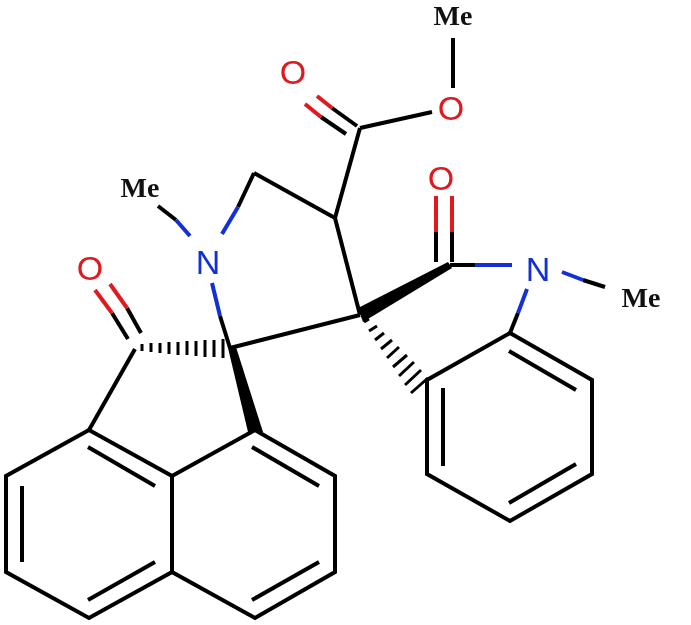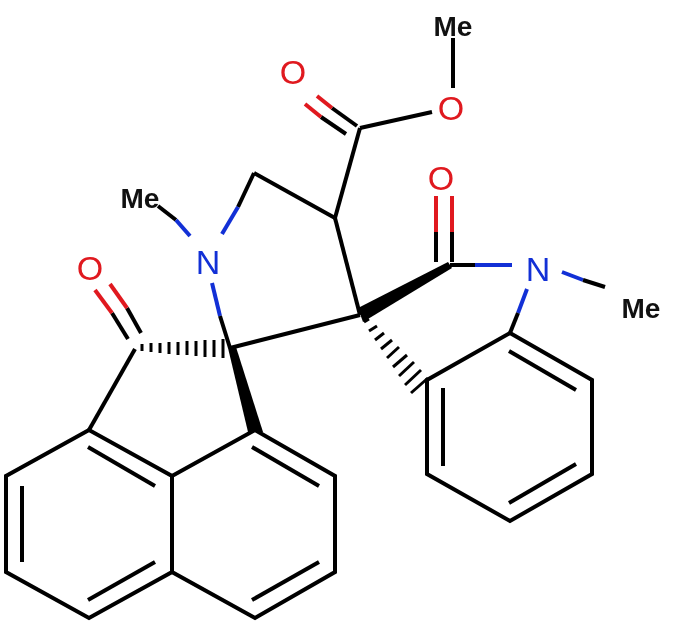--- a/index.html
+++ b/index.html
@@ -1,19 +1,19 @@
 <!DOCTYPE html>
 <html><head>
 <meta charset="utf-8">
 <style>
   html,body{margin:0;padding:0;background:#ffffff;}
   #canvas{position:relative;width:691px;height:625px;overflow:hidden;background:#fff;}
   svg{position:absolute;left:0;top:0;}
   .lbl{position:absolute;font-family:"Liberation Sans",sans-serif;font-size:34px;line-height:1;transform:translate(-50%,-50%);}
-  .me{font-family:Liberation Sans, sans-serif;font-weight:bold;font-size:28px;color:#111;margin-top:11px;}
+  .me{font-family:Liberation Serif, serif;font-weight:bold;font-size:28px;color:#111;}
   .o{color:#e0191f;}
   .n{color:#1230d6;}
 </style>
 </head>
 <body>
 
 <div id="canvas">
   <svg width="691" height="625" viewBox="0 0 691 625">
     <g stroke="#000" stroke-width="4" fill="none" stroke-linecap="butt" stroke-linejoin="miter">
 

